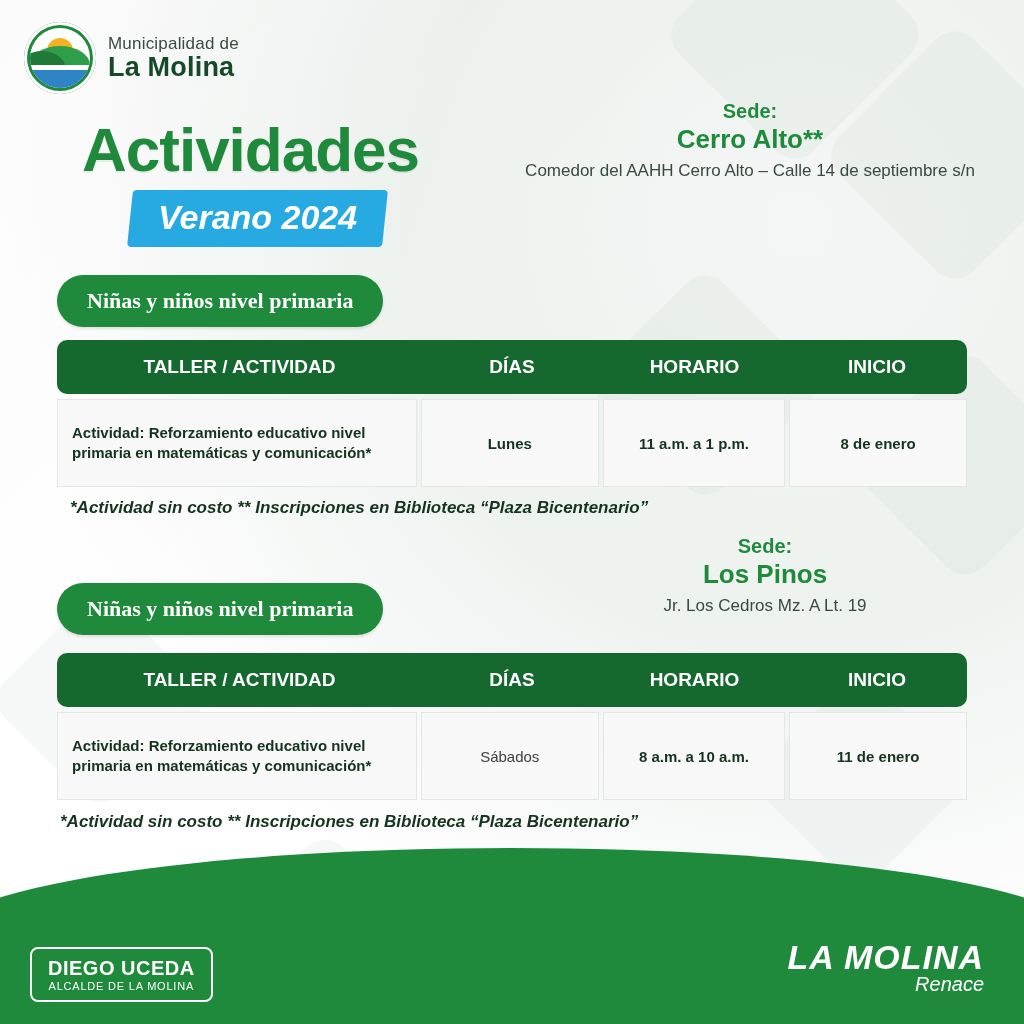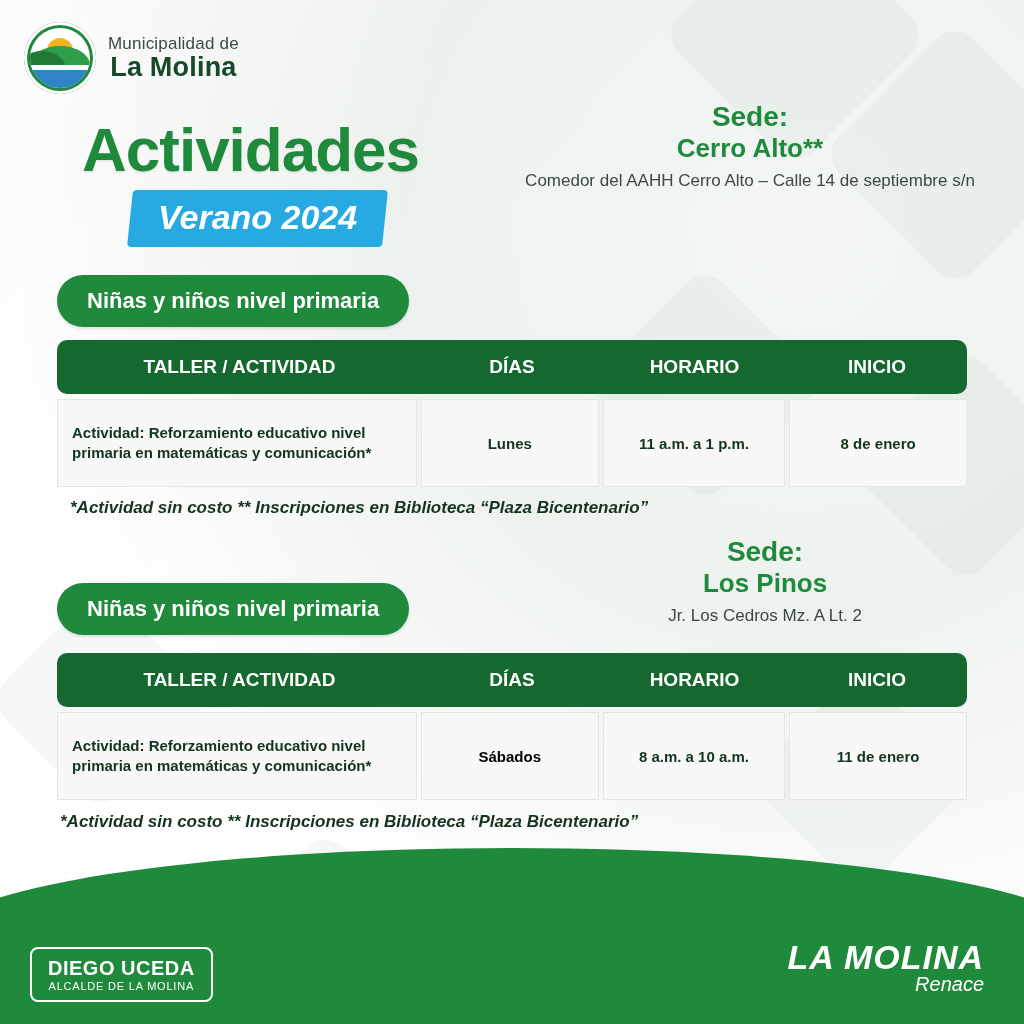--- a/index.html
+++ b/index.html
@@ -36,21 +36,21 @@
     background: #1f8a3c;
     position: relative; overflow: hidden;
     box-shadow: 0 0 0 3px #ffffff inset;
   }
   .crest .sky { position: absolute; left: 6px; top: 6px; right: 6px; bottom: 6px; border-radius: 50%; background: #ffffff; overflow: hidden; }
   .crest .sun { position: absolute; left: 50%; top: 16%; width: 26px; height: 26px; margin-left: -13px; border-radius: 50%; background: #f4b223; }
   .crest .hills { position: absolute; left: 0; right: 0; bottom: 30%; height: 40%; background: #2e9e4b; border-radius: 50% 50% 0 0 / 80% 80% 0 0; }
   .crest .hills2 { position: absolute; left: -20%; right: 40%; bottom: 28%; height: 34%; background: #1f7a38; border-radius: 50% 50% 0 0 / 90% 90% 0 0; }
   .crest .water { position: absolute; left: 0; right: 0; bottom: 0; height: 30%; background: #2f84c6; }
   .crest .band { position: absolute; left: 0; right: 0; bottom: 30%; height: 5px; background: #ffffff; }
-  .logo-text { line-height: 1.05; text-align: center; }
+  .logo-text { line-height: 1.05; }
   .logo-text .l1 { font-size: 17px; color: #3d4b45; letter-spacing: .2px; }
   .logo-text .l2 { font-size: 27px; font-weight: bold; color: #15492a; letter-spacing: .2px; }
 
   
   .title-main {
     position: absolute; left: 82px; top: 114px;
     font-size: 62px; font-weight: bold; 
     color: #1f8a3c; letter-spacing: -1px;
     text-shadow: 0 2px 0 rgba(0,0,0,0.06);
   }
@@ -59,35 +59,36 @@
     background: #27a9e1; color: #ffffff;
     font-size: 34px; font-weight: bold; font-style: italic;
     padding: 8px 28px 10px 28px;
     border-radius: 4px;
     transform: skewX(-6deg);
   }
   .title-badge span { display: inline-block; transform: skewX(6deg); }
 
   
   .sede { position: absolute; text-align: center; width: 460px; }
-  .sede .lbl { font-size: 28px; font-weight: bold; color: #1f8a3c; line-height: 1.18; }
+  .sede .lbl { font-size: 20px; font-weight: bold; color: #1f8a3c; line-height: 1.18; }
   .sede .name { font-size: 26px; font-weight: bold; color: #1f8a3c; line-height: 1.18; }
   .sede .addr { font-size: 17px; color: #3a4a42; line-height: 1.3; margin-top: 6px; }
 
   .sede-1 { left: 520px; top: 100px; }
   .sede-2 { left: 535px; top: 535px; }
 
   
   .pill {
     position: absolute;
     background: #1f8a3c; color: #ffffff;
     font-size: 22px; font-weight: bold;
     border-radius: 28px;
     padding: 13px 30px;
     box-shadow: 0 2px 3px rgba(0,0,0,0.10);
+    font-family: Liberation Serif, serif;
   }
 
   
   .tbl { position: absolute; left: 57px; width: 910px; }
   .tbl .hdr {
     display: flex;
     background: #15692f;
     border-radius: 10px;
     overflow: hidden;
     color: #ffffff;
@@ -108,21 +109,21 @@
     min-height: 88px;
     padding: 10px 14px;
     font-size: 15px;
     color: #14341f;
   }
   .tbl .row .cell.act {
     justify-content: flex-start; text-align: left;
     font-weight: bold; line-height: 1.35;
   }
   .tbl .row .cell.bold { font-weight: bold; }
-  .tbl .row .cell.plain { color: #000000; font-weight: bold; }
+  .tbl .row .cell.plain { color: #404040; }
   .note {
     position: absolute;
     font-size: 17px; font-weight: bold; font-style: italic;
     color: #14341f;
   }
 
   
   .footer-green {
     position: absolute; left: 0; bottom: 0; width: 1024px; height: 120px;
     background: #1f8a3c;
@@ -200,21 +201,21 @@
       <div class="cell bold c3">11 a.m. a 1 p.m.</div>
       <div class="cell bold c4">8 de enero</div>
     </div>
   </div>
 
   <div class="note" style="left:70px; top:498px;">*Actividad sin costo ** Inscripciones en Biblioteca “Plaza Bicentenario”</div>
 
   <div class="sede sede-2">
     <div class="lbl">Sede:</div>
     <div class="name">Los Pinos</div>
-    <div class="addr">Jr. Los Cedros Mz. A Lt. 2</div>
+    <div class="addr">Jr. Los Cedros Mz. A Lt. 19</div>
   </div>
 
   <div class="pill" style="left:57px; top:583px;">Niñas y niños nivel primaria</div>
 
   <div class="tbl" style="top:653px;">
     <div class="hdr">
       <div class="c1">TALLER / ACTIVIDAD</div>
       <div class="c2">DÍAS</div>
       <div class="c3">HORARIO</div>
       <div class="c4">INICIO</div>

